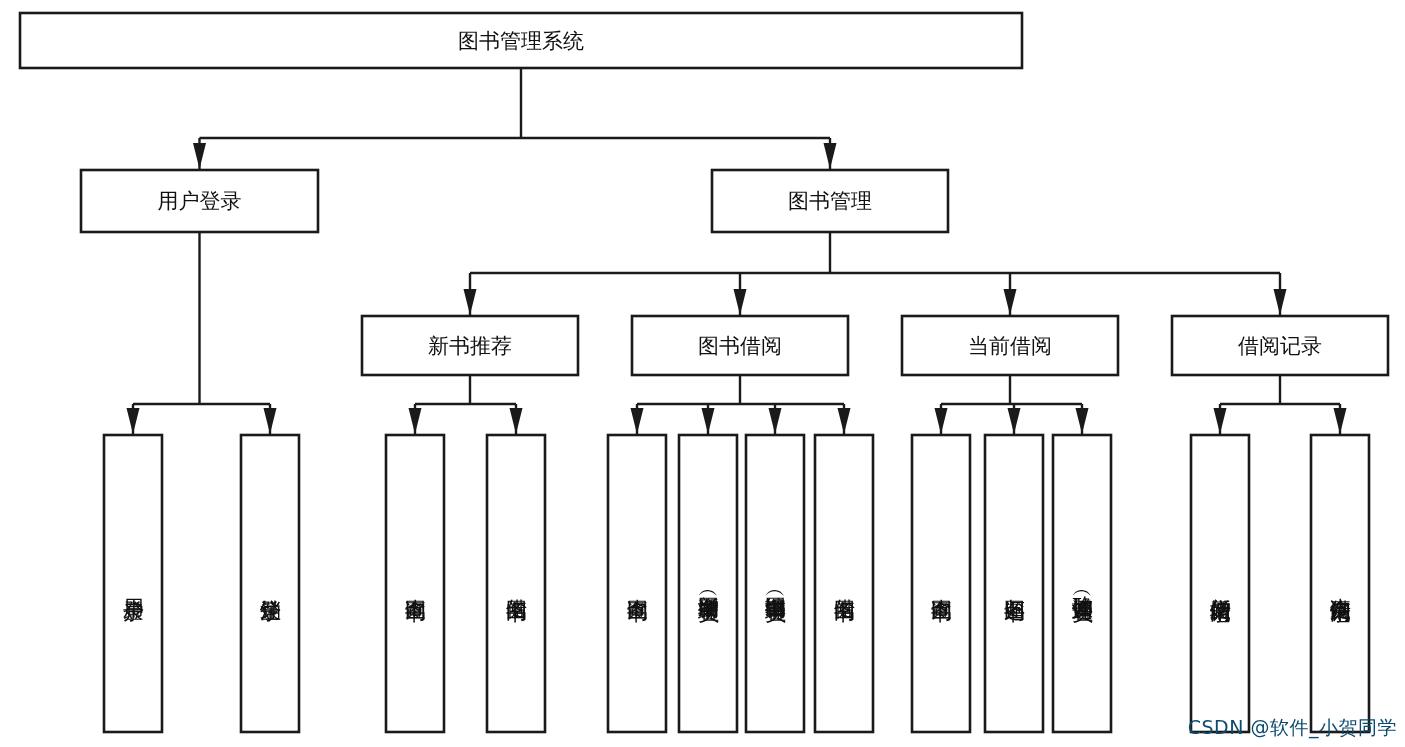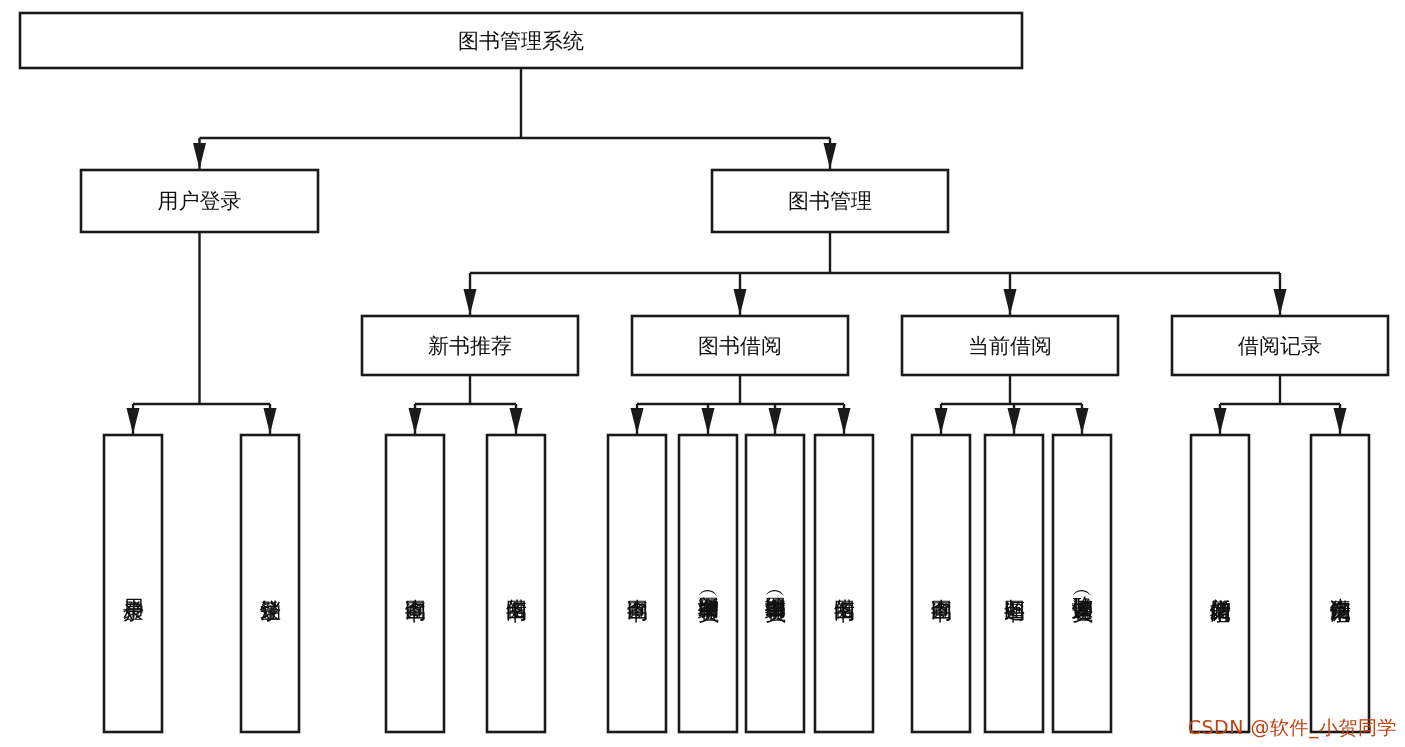--- a/index.html
+++ b/index.html
@@ -64,21 +64,21 @@
     align-items: center;
     justify-content: center;
     pointer-events: none;
   }
   .watermark {
     position: absolute;
     right: 8px;
     bottom: 6px;
     font-family: "DejaVu Sans", "Liberation Sans", sans-serif;
     font-size: 19px;
-    color: #c2410c;
+    color: #0c4a6e;
     white-space: nowrap;
     letter-spacing: 0.5px;
   }
 </style>
 </head>
 <body>
 
 <div id="diagram-root">
 
   <svg class="flow" viewBox="0 0 1405 747">

